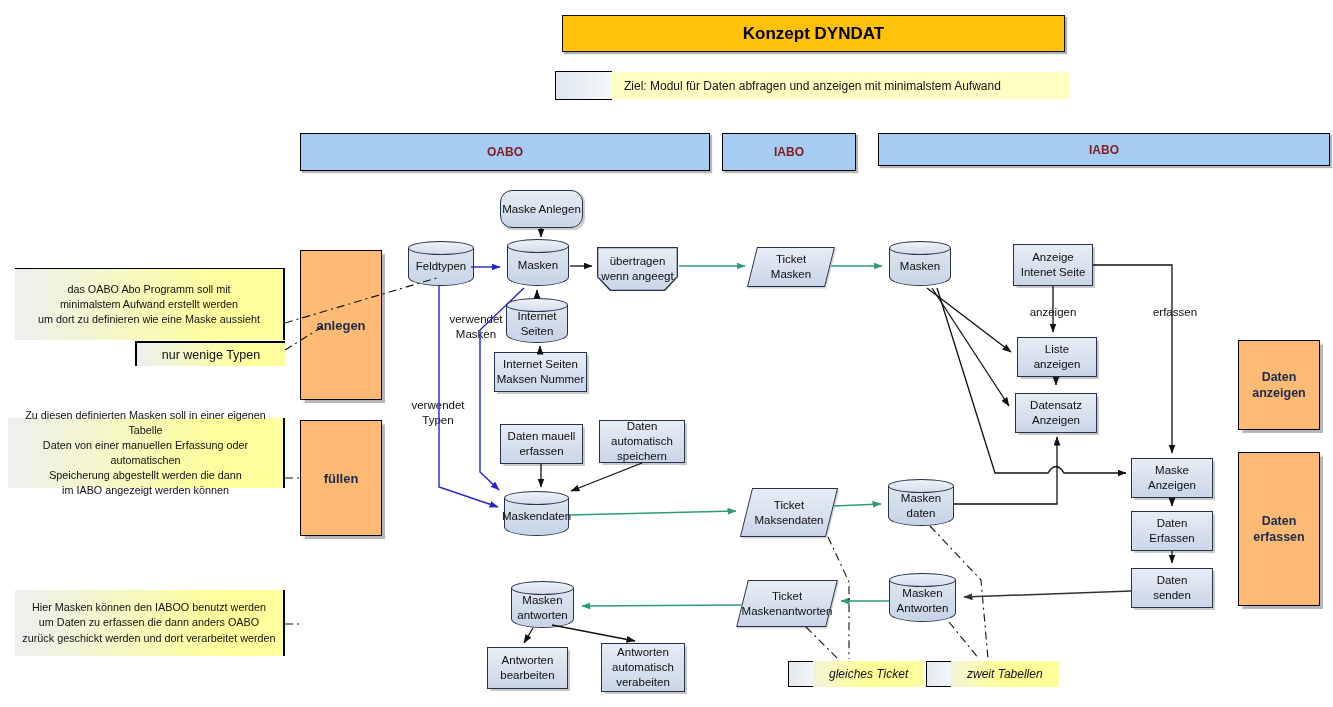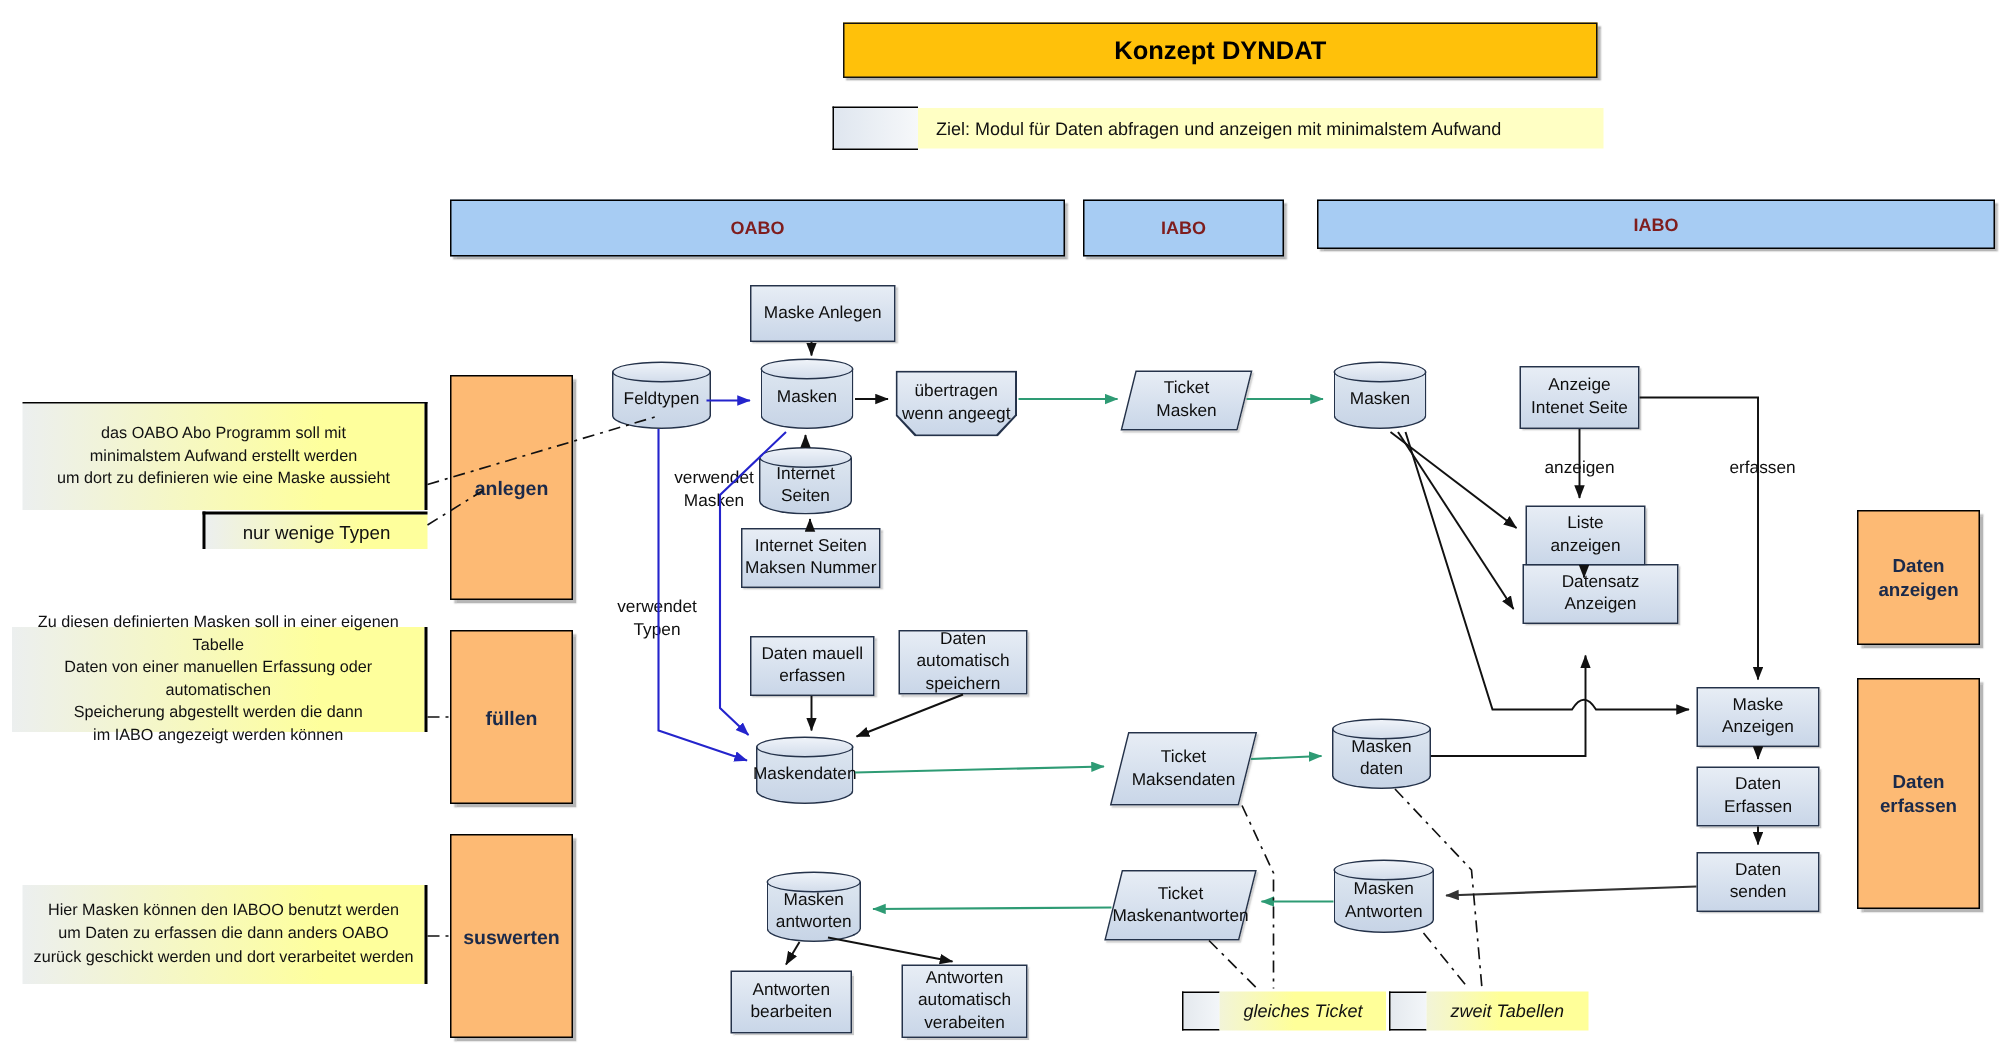--- a/index.html
+++ b/index.html
@@ -54,35 +54,34 @@
   <div class="abs ctr title" style="left:562px;top:15px;width:503px;height:37px;">Konzept DYNDAT</div>
   <div class="abs goal-stub" style="left:555px;top:71px;width:57px;height:29px;"></div>
   <div class="abs ctr goal-txt" style="left:612px;top:72px;width:457px;height:27px;">Ziel: Modul für Daten abfragen und anzeigen mit minimalstem Aufwand</div>
 
   <div class="abs ctr hdr" style="left:300px;top:133px;width:410px;height:38px;">OABO</div>
   <div class="abs ctr hdr" style="left:722px;top:133px;width:134px;height:38px;">IABO</div>
   <div class="abs ctr hdr" style="left:878px;top:133px;width:452px;height:33px;">IABO</div>
 
   <div class="abs ctr phase" style="left:300px;top:250px;width:82px;height:150px;">anlegen</div>
   <div class="abs ctr phase" style="left:300px;top:420px;width:82px;height:116px;">füllen</div>
-  <div class="abs ctr phase" style="left:300px;top:556px;width:82px;height:136px;">suswerten</div>
 
   <div class="abs ctr pre note note-top" style="left:15px;top:268px;width:270px;height:72px;">das OABO Abo Programm soll mit
 minimalstem Aufwand erstellt werden
 um dort zu definieren wie eine Maske aussieht</div>
   <div class="abs ctr mini-note" style="left:135px;top:341px;width:150px;height:25px;">nur wenige Typen</div>
   <div class="abs ctr pre note" style="left:8px;top:418px;width:277px;height:70px;">Zu diesen definierten Masken soll in einer eigenen Tabelle
 Daten von einer manuellen Erfassung oder automatischen
 Speicherung abgestellt werden die dann
 im IABO angezeigt werden können</div>
   <div class="abs ctr pre note" style="left:15px;top:590px;width:270px;height:66px;">Hier Masken können den IABOO benutzt werden
 um Daten zu erfassen die dann anders OABO
 zurück geschickt werden und dort verarbeitet werden</div>
 
-  <div class="abs ctr pre node" style="left:500px;top:190px;width:97px;height:38px;">Maske Anlegen</div>
+  <div class="abs ctr pre node" style="left:500px;top:190px;width:83px;height:38px;border-radius:12px;">Maske Anlegen</div>
   <div class="abs ctr pre cyl" style="left:408px;top:248px;width:66px;height:38px;"><span>Feldtypen</span></div>
   <div class="abs ctr pre cyl" style="left:507px;top:246px;width:62px;height:40px;"><span>Masken</span></div>
   <div class="abs notch" style="left:597px;top:247px;width:81px;height:44px;">
     <div class="notch-in ctr pre">übertragen
 wenn angeegt</div>
   </div>
   <div class="abs ctr pre cyl" style="left:506px;top:305px;width:62px;height:38px;"><span>Internet
 Seiten</span></div>
   <div class="abs ctr pre node" style="left:494px;top:352px;width:93px;height:40px;">Internet Seiten
 Maksen Nummer</div>
@@ -104,21 +103,21 @@
   <div class="abs ctr pre para" style="left:746px;top:488px;width:86px;height:49px;"><span>Ticket
 Maksendaten</span></div>
   <div class="abs ctr pre para" style="left:742px;top:580px;width:90px;height:47px;"><span>Ticket
 Maskenantworten</span></div>
 
   <div class="abs ctr pre cyl" style="left:889px;top:248px;width:62px;height:38px;"><span>Masken</span></div>
   <div class="abs ctr pre node" style="left:1013px;top:244px;width:80px;height:42px;">Anzeige
 Intenet Seite</div>
   <div class="abs ctr pre node" style="left:1017px;top:337px;width:80px;height:40px;">Liste
 anzeigen</div>
-  <div class="abs ctr pre node" style="left:1015px;top:376px;width:104px;height:40px;">Datensatz
+  <div class="abs ctr pre node" style="left:1015px;top:393px;width:82px;height:40px;">Datensatz
 Anzeigen</div>
   <div class="abs ctr pre cyl" style="left:888px;top:486px;width:66px;height:40px;"><span>Masken
 daten</span></div>
   <div class="abs ctr pre node" style="left:1131px;top:458px;width:82px;height:40px;">Maske
 Anzeigen</div>
   <div class="abs ctr pre node" style="left:1131px;top:511px;width:82px;height:40px;">Daten
 Erfassen</div>
   <div class="abs ctr pre node" style="left:1131px;top:568px;width:82px;height:40px;">Daten
 senden</div>
   <div class="abs ctr pre cyl" style="left:889px;top:580px;width:67px;height:42px;"><span>Masken

